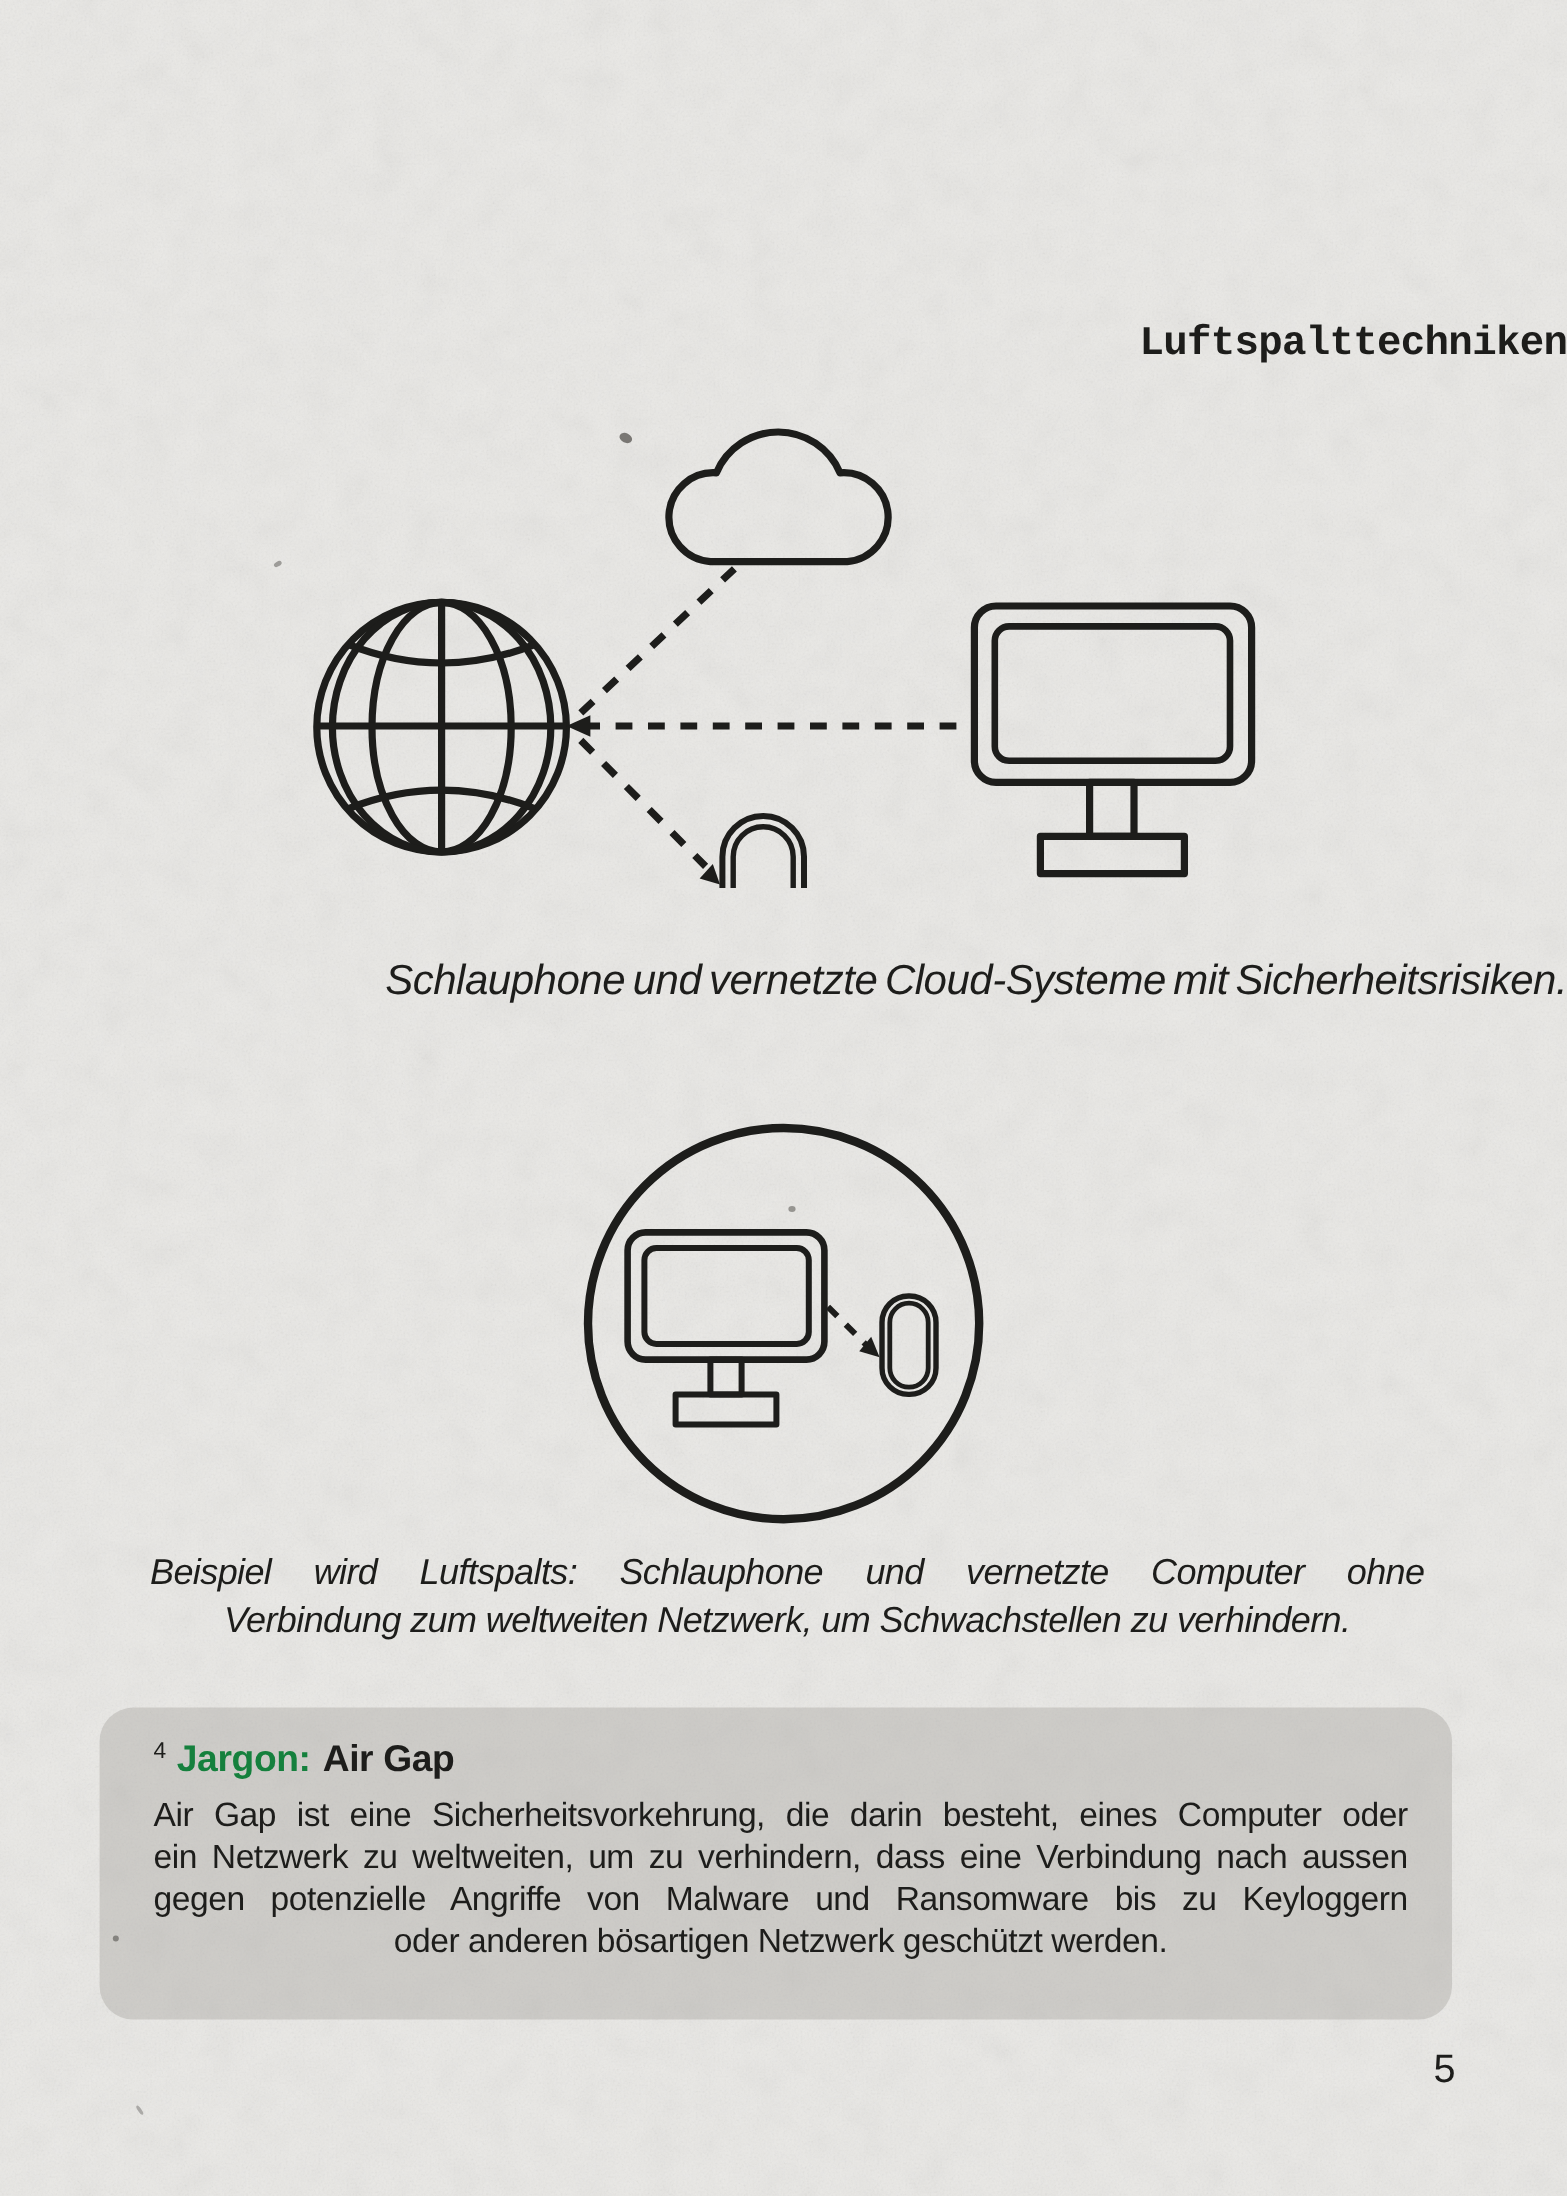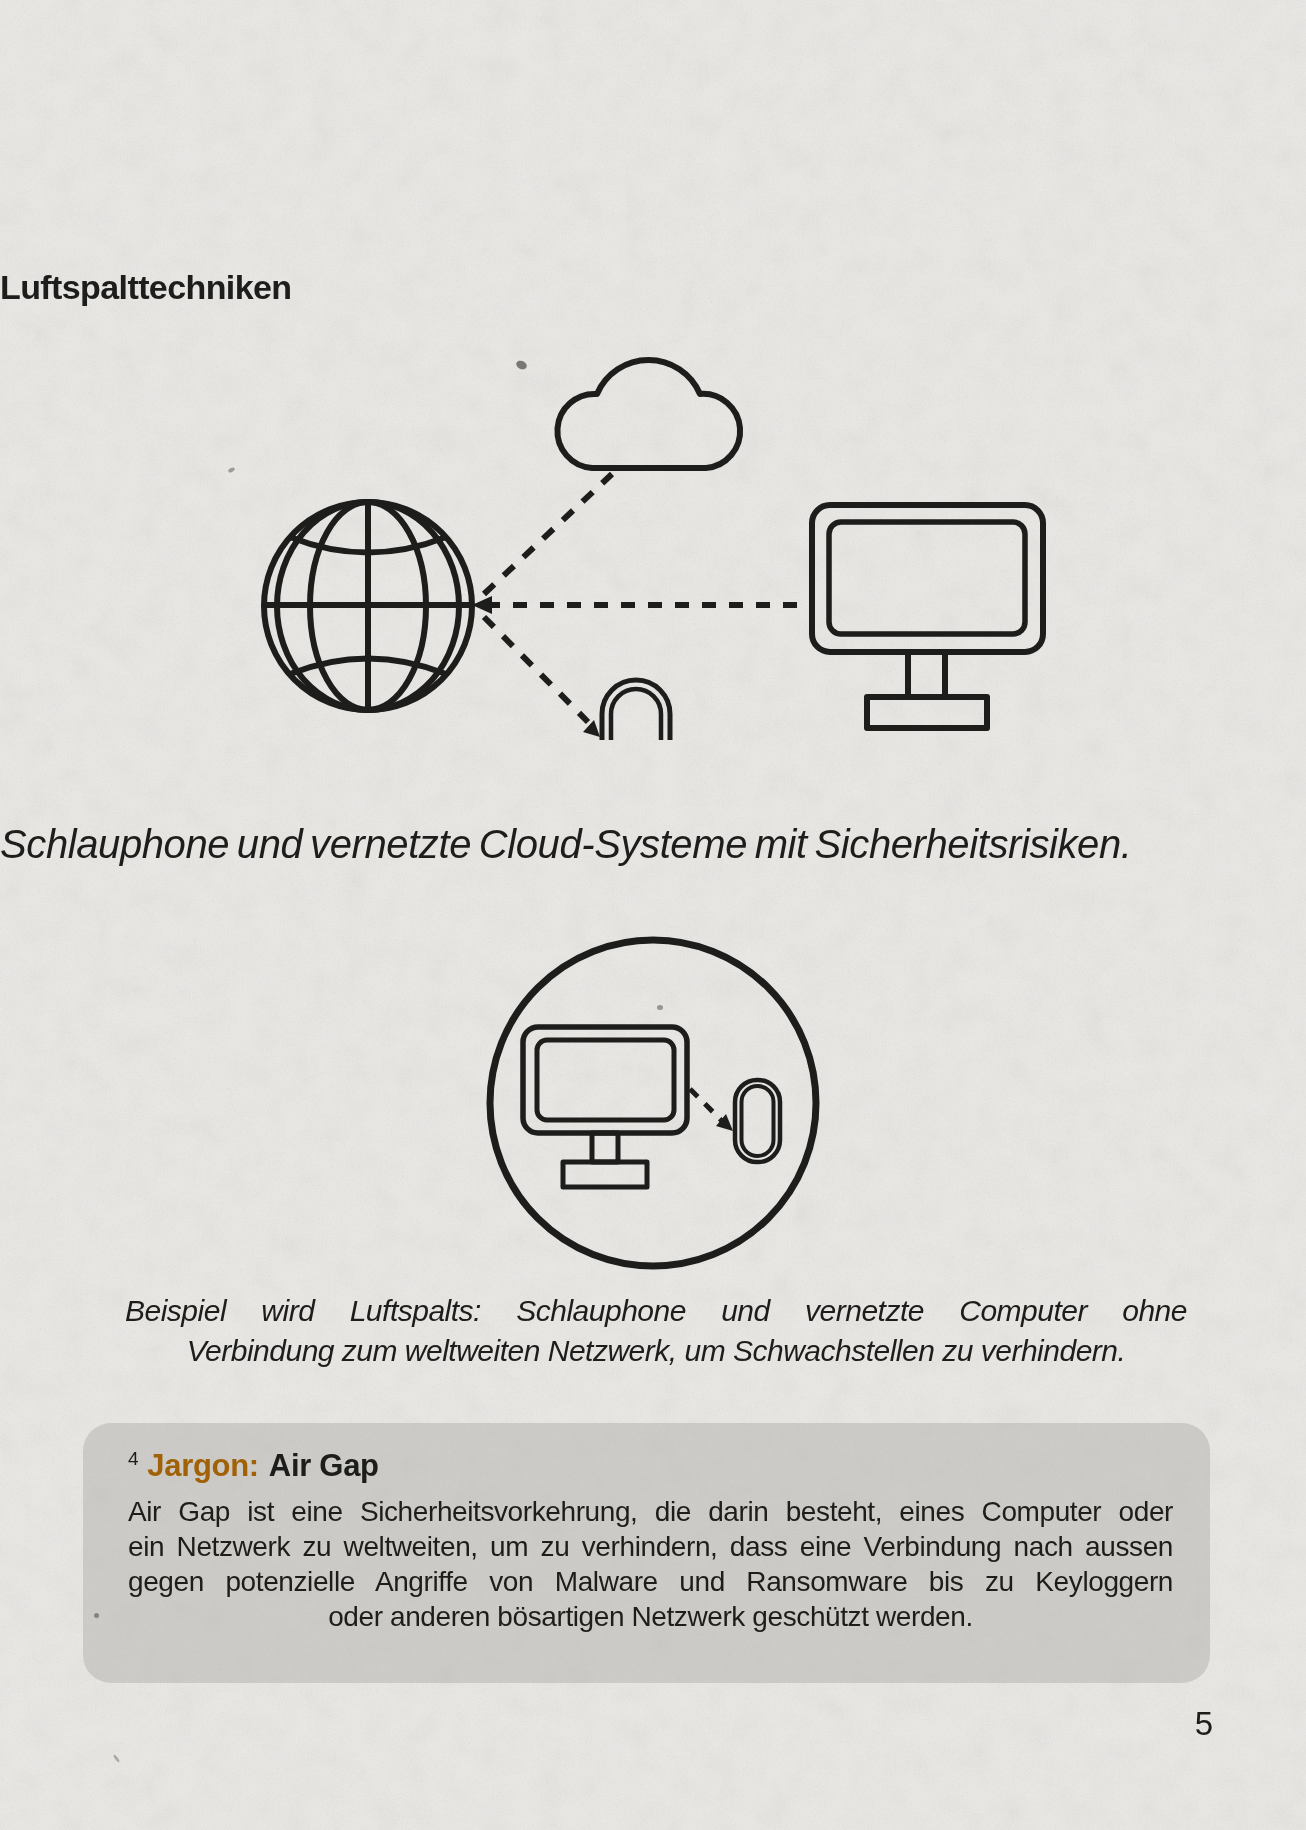--- a/index.html
+++ b/index.html
@@ -4,43 +4,43 @@
 <style>
   html,body { margin:0; padding:0; background:#c9c8c5; }
   .page {
     position:relative; width:1306px; height:1830px; margin:0 auto;
     background:#eae9e6; overflow:hidden;
     font-family:"Liberation Sans", sans-serif; color:#1d1d1b;
   }
   .texture { position:absolute; left:0; top:0; pointer-events:none; }
   .page-title {
     position:absolute; left:0; top:268px; width:100%;
-    text-align:left; font-size:34px; font-weight:bold; letter-spacing:-0.6px;
+    text-align:right; font-size:34px; font-weight:bold; letter-spacing:-0.6px;font-family:Liberation Mono, monospace;
   }
   .fig { position:absolute; }
   .fig .ink { stroke:#1d1d1b; fill:none; stroke-linejoin:round; }
   .fig .fill-ink { fill:#1d1d1b; stroke:none; }
   .caption-1 {
-    position:absolute; left:0; top:822px; width:100%; text-align:left;
-    font-style:italic; font-size:40px; letter-spacing:-0.4px; word-spacing:-3px;
+    position:absolute; left:0; top:797px; width:100%; text-align:right;
+    font-style:italic; font-size:35px; letter-spacing:-0.4px; word-spacing:-3px;
   }
   .caption-2 {
     position:absolute; left:125px; top:1291px; width:1062px;
     font-style:italic; font-size:30px; line-height:40px; letter-spacing:-0.5px;
   }
   .just-line { text-align:justify; text-align-last:justify; }
   .plain-line { text-align:center; }
   .jargon-box {
     position:absolute; left:83px; top:1423px; width:1127px; height:260px;
     background:rgba(163,160,154,0.38); border-radius:28px;
     box-sizing:border-box; padding:26px 37px 0 45px;
   }
   .jargon-heading { font-size:31px; font-weight:bold; letter-spacing:-0.3px; line-height:34px; }
   .footnote-sup { font-size:19px; font-weight:normal; position:relative; top:-11px; margin-right:9px; }
-  .jargon-label { color:#a16207; margin-right:10px; }
+  .jargon-label { color:#15803d; margin-right:10px; }
   .jargon-body { margin-top:7px; font-size:28px; line-height:35px; letter-spacing:-0.4px; }
   .page-number { position:absolute; top:1705px; right:93px; font-size:33px; }
   .speck { position:absolute; background:#55534f; border-radius:50%; pointer-events:none; }
   .speck.s1 { left:516px; top:361px; width:11px; height:8px; transform:rotate(25deg); opacity:0.75; }
   .speck.s2 { left:228px; top:468px; width:7px; height:4px; transform:rotate(-30deg); opacity:0.5; }
   .speck.s3 { left:657px; top:1005px; width:6px; height:5px; opacity:0.55; }
   .speck.s4 { left:94px; top:1613px; width:5px; height:5px; opacity:0.6; }
   .speck.s5 { left:112px; top:1757px; width:9px; height:3px; transform:rotate(55deg); opacity:0.4; }
 </style>
 </head>

